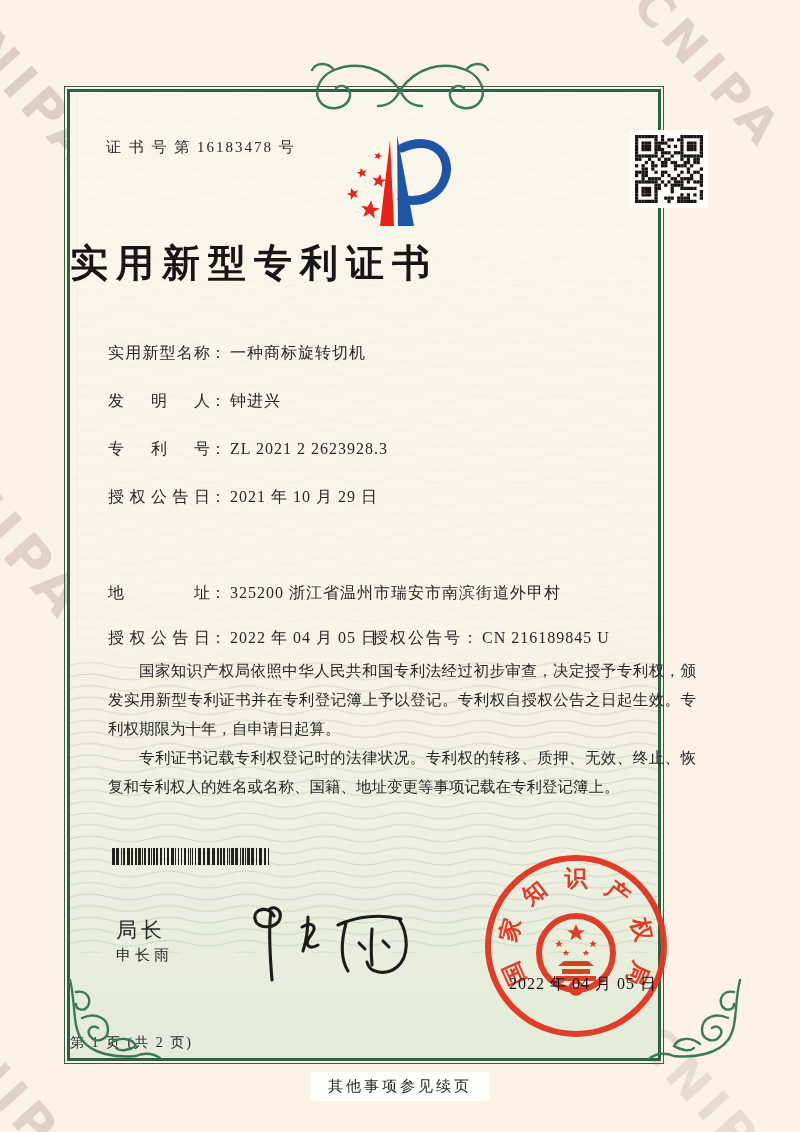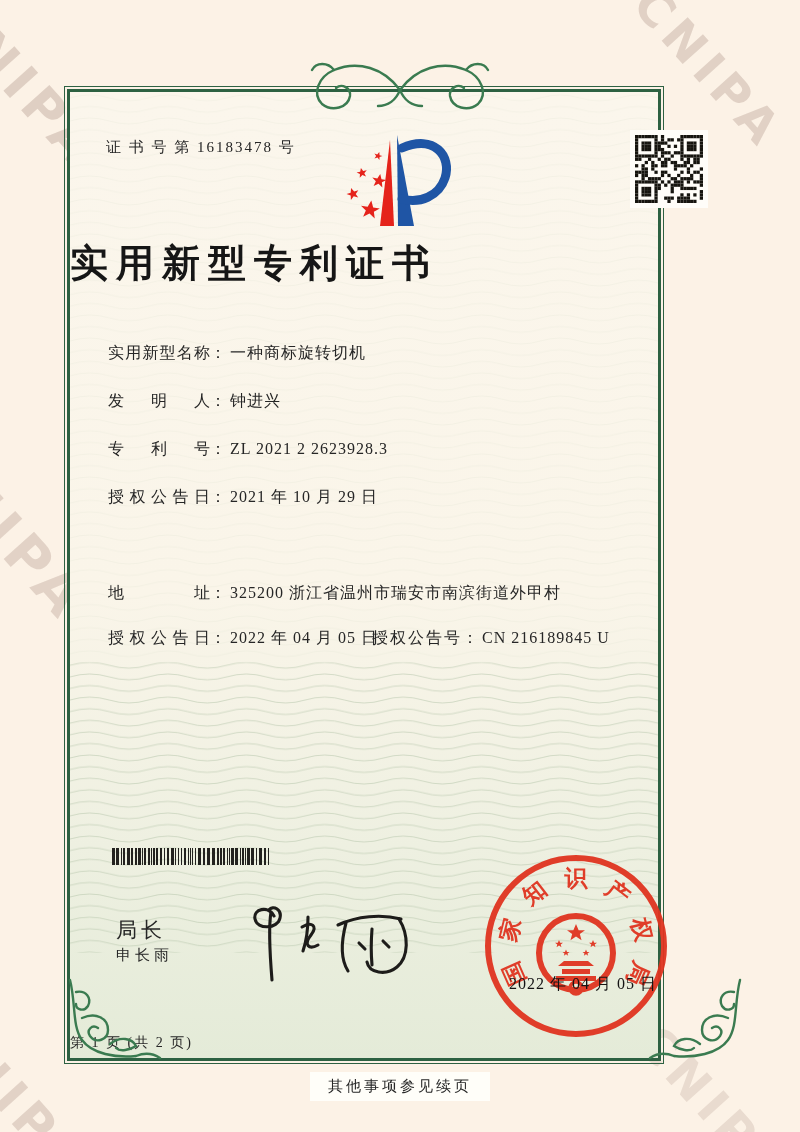--- a/index.html
+++ b/index.html
@@ -365,20 +365,24 @@
         <div class="frow" style="top:491px">
           <span class="flabel">地址</span><span class="fcolon">：</span><span class="fvalue">325200  浙江省温州市瑞安市南滨街道外甲村</span>
         </div>
         <div class="frow" style="top:536px">
           <span class="flabel">授权公告日</span><span class="fcolon">：</span><span class="fvalue">2022 年 04 月 05 日</span>
         </div>
         <div class="frow" style="top:536px;left:302px">
           <span style="letter-spacing:2px;">授权公告号</span><span class="fcolon">：</span><span class="fvalue">CN 216189845 U</span>
         </div>
 
+        <div class="body-text">
+          <p>国家知识产权局依照中华人民共和国专利法经过初步审查，决定授予专利权，颁发实用新型专利证书并在专利登记簿上予以登记。专利权自授权公告之日起生效。专利权期限为十年，自申请日起算。</p>
+          <p>专利证书记载专利权登记时的法律状况。专利权的转移、质押、无效、终止、恢复和专利权人的姓名或名称、国籍、地址变更等事项记载在专利登记簿上。</p>
+        </div>
 
         <div class="barcode">
             <span class="bar" style="width: 3px; margin-right: 1px;"></span>
             <span class="bar" style="width: 3px; margin-right: 2px;"></span>
             <span class="bar" style="width: 1px; margin-right: 1px;"></span>
             <span class="bar" style="width: 2px; margin-right: 2px;"></span>
             <span class="bar" style="width: 3px; margin-right: 1px;"></span>
             <span class="bar" style="width: 2px; margin-right: 2px;"></span>
             <span class="bar" style="width: 2px; margin-right: 1px;"></span>
             <span class="bar" style="width: 3px; margin-right: 1px;"></span>

